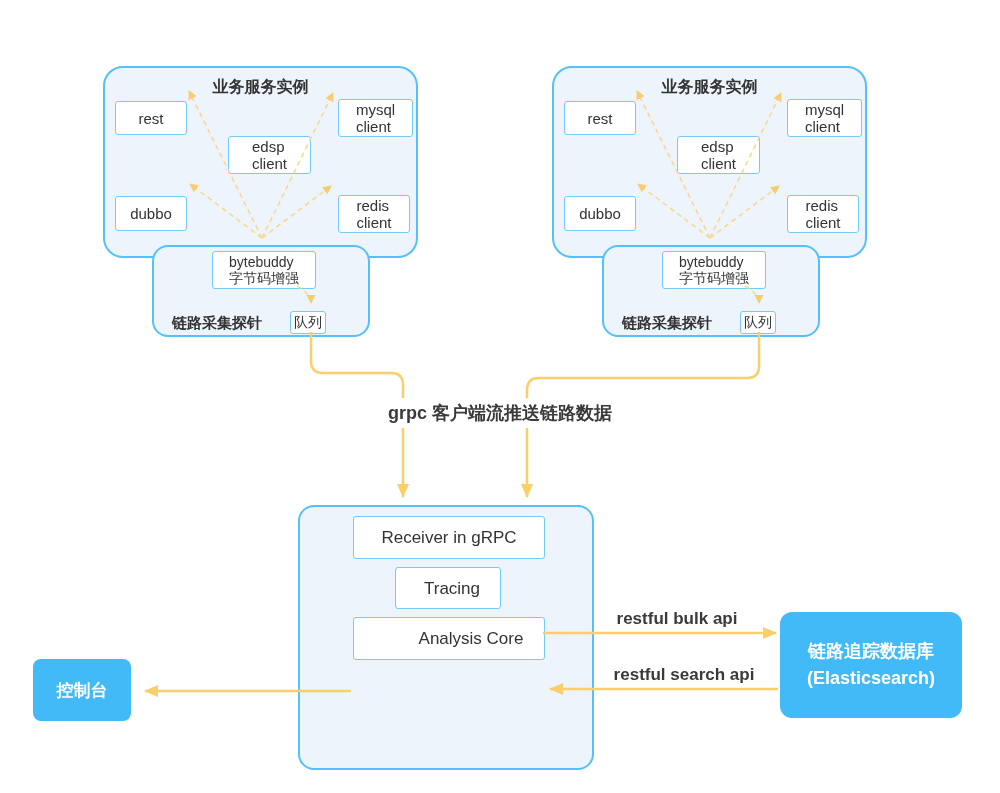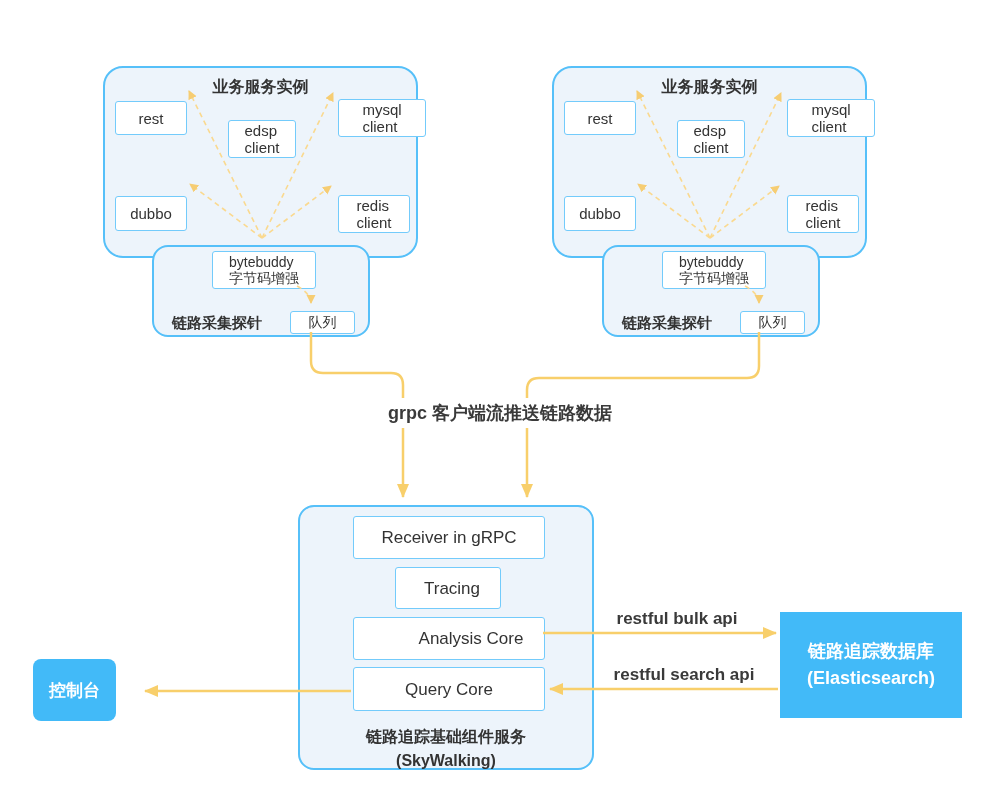--- a/index.html
+++ b/index.html
@@ -14,43 +14,43 @@
 
   .panel{position:absolute;background:var(--panel-fill);border:2px solid var(--panel-border);box-sizing:border-box;z-index:2;}
   .cluster{width:315px;height:192px;top:40px;border-radius:20px;margin-top:26px;}
   .c1{left:103px}.c2{left:552px}
   .cluster-title{position:absolute;top:9px;left:0;right:0;text-align:center;font-weight:bold;font-size:16px;}
 
   .node{position:absolute;background:#fff;border:1.5px solid var(--node-border);border-radius:3px;
     box-sizing:border-box;display:flex;align-items:center;justify-content:center;text-align:left;
     font-size:15px;line-height:17px;color:var(--text-dark);}
   .n-rest{left:10px;top:33px;width:72px;height:34px;}
-  .n-mysql{left:233px;top:31px;width:88px;height:38px;}
-  .n-edsp{left:123px;top:52px;width:68px;height:38px;}
+  .n-mysql{left:233px;top:31px;width:75px;height:38px;}
+  .n-edsp{left:123px;top:68px;width:83px;height:38px;}
   .n-dubbo{left:10px;top:128px;width:72px;height:35px;}
   .n-redis{left:233px;top:127px;width:72px;height:38px;}
 
   .probe{top:245px;width:218px;height:92px;border-radius:16px;padding-left:48px;}
   .p1{left:152px}.p2{left:602px}
   .bytebuddy{position:absolute;left:58px;top:4px;width:104px;height:38px;font-size:14px;line-height:16px;}
-  .queue{left:136px;top:64px;width:65px;height:23px;font-size:14px;position:absolute;}
+  .queue{left:136px;top:64px;width:36px;height:23px;font-size:14px;position:absolute;}
   .probe-label{position:absolute;left:18px;top:64px;height:23px;line-height:23px;font-weight:bold;font-size:15px;}
 
   .skywalking{left:298px;top:505px;width:296px;height:265px;border-radius:16px;}
   .module{font-size:17px;}
   .m-receiver{left:53px;top:9px;width:192px;height:43px;}
   .m-tracing{left:95px;top:60px;width:106px;height:42px;padding-left:8px;}
   .m-analysis{left:53px;top:110px;width:192px;height:43px;padding-left:44px;}
   .m-query{left:53px;top:160px;width:192px;height:44px;}
   .sw-caption{position:absolute;left:0;right:0;top:218px;text-align:center;font-weight:bold;font-size:16px;line-height:24px;}
 
   .bluebox{position:absolute;background:var(--accent-blue);color:#fff;display:flex;align-items:center;
     justify-content:center;text-align:center;font-weight:600;z-index:2;}
-  .console{left:33px;top:659px;width:83px;height:62px;border-radius:8px;font-size:17px;}
-  .elastic{left:780px;top:612px;width:182px;height:106px;border-radius:0;font-size:18px;line-height:27px;}
+  .console{left:33px;top:659px;width:98px;height:62px;border-radius:8px;font-size:17px;}
+  .elastic{left:780px;top:612px;width:182px;height:106px;border-radius:12px;font-size:18px;line-height:27px;}
 
   .grpc-label{position:absolute;top:398px;left:500px;transform:translateX(-50%);background:#fff;
     padding:3px 6px;font-size:18px;font-weight:700;z-index:4;color:#3a3a3a;white-space:nowrap;}
   .api-label{position:absolute;transform:translateX(-50%);font-size:17px;font-weight:600;z-index:4;color:#3a3a3a;white-space:nowrap;}
   .bulk{left:677px;top:609px;}
   .search{left:684px;top:665px;}
 
   .wires{position:absolute;left:0;top:0;z-index:3;pointer-events:none;}
   .solid{fill:none;stroke:var(--arrow-gold);stroke-width:2.5px;}
   .dashed{fill:none;stroke:var(--arrow-dash);stroke-width:1.6px;stroke-dasharray:5 4;}
@@ -129,23 +129,20 @@
     <div class="probe-label">链路采集探针</div>
     <div class="node queue">队列</div>
   </div>
 
   <div class="grpc-label">grpc 客户端流推送链路数据</div>
 
   <div class="panel skywalking">
     <div class="node module m-receiver">Receiver in gRPC</div>
     <div class="node module m-tracing">Tracing</div>
     <div class="node module m-analysis">Analysis Core</div>
-    <div class="node module m-query">Query Core</div>
-    <div class="sw-caption pre">链路追踪基础组件服务
-(SkyWalking)</div>
   </div>
 
   <div class="bluebox console">控制台</div>
 
   <div class="bluebox elastic pre">链路追踪数据库
 (Elasticsearch)</div>
 
   <div class="api-label bulk">restful bulk api</div>
   <div class="api-label search">restful search api</div>
 

